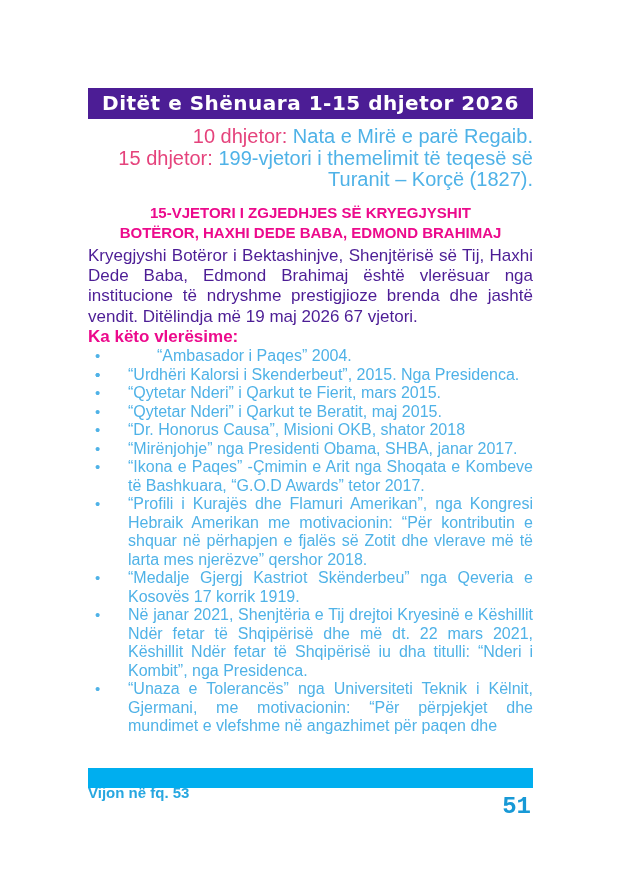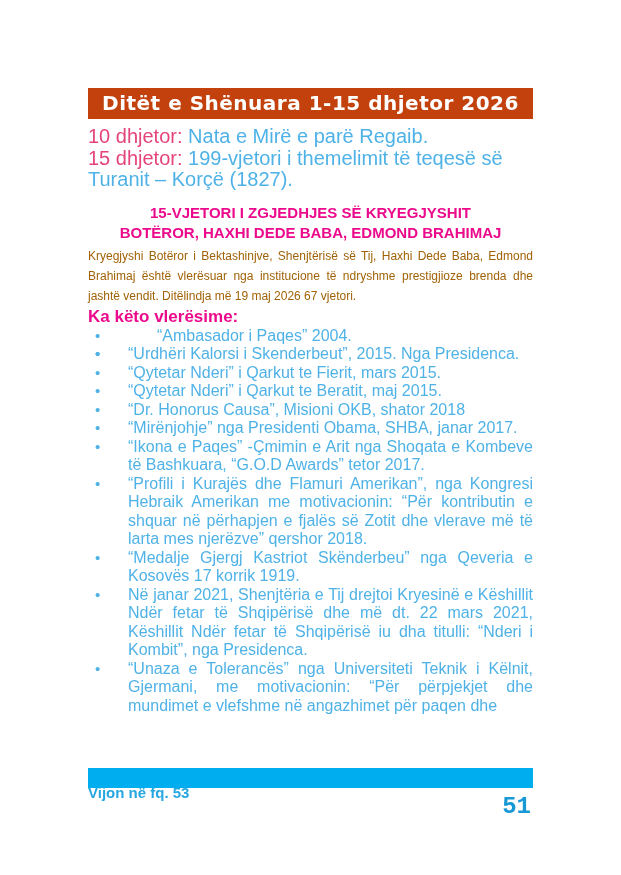--- a/index.html
+++ b/index.html
@@ -3,33 +3,33 @@
 <meta charset="utf-8">
 <style>
   html,body{margin:0;padding:0;background:#e9e9e9;}
   .page{
     position:relative;width:621px;height:875px;background:#ffffff;
     margin:0 auto;overflow:hidden;
     font-family:"Liberation Sans",sans-serif;
   }
   .content{position:absolute;left:88px;top:88px;width:445px;}
   .banner{
-    background:#c2410c;color:#ffffff;height:31px;line-height:31px;
+    background:#4c1d95;color:#ffffff;height:31px;line-height:31px;
     text-align:center;font-family:"DejaVu Sans",sans-serif;
     font-weight:bold;font-size:20px;letter-spacing:0.5px;margin-bottom:7px;
   }
   .dates{font-size:20px;line-height:21.5px;}
-  .dates p{margin:0;color:#4FB2E7;}
+  .dates p{margin:0;color:#4FB2E7;text-align:right;}
   .date-label{color:#E5437C;}
   .heading{
     margin-top:12px;text-align:center;color:#EC0A8C;font-weight:bold;
     font-size:15px;line-height:20.5px;
   }
   .intro{
-    margin:2px 0 0 0;color:#a16207;font-size:12px;line-height:20.4px;
+    margin:2px 0 0 0;color:#4c1d95;font-size:17px;line-height:20.4px;
     text-align:justify;
   }
   .list-intro{color:#EC0A8C;font-weight:bold;font-size:17px;line-height:19px;margin:0;}
   ul.bullets{
     list-style:none;margin:1px 0 0 0;padding:0;color:#4FB2E7;
     font-size:16px;line-height:18.5px;max-height:402px;overflow:hidden;
   }
   ul.bullets li{position:relative;padding-left:40px;text-align:justify;}
   ul.bullets li .bullet-marker{
     position:absolute;left:7px;top:0;font-size:15px;

